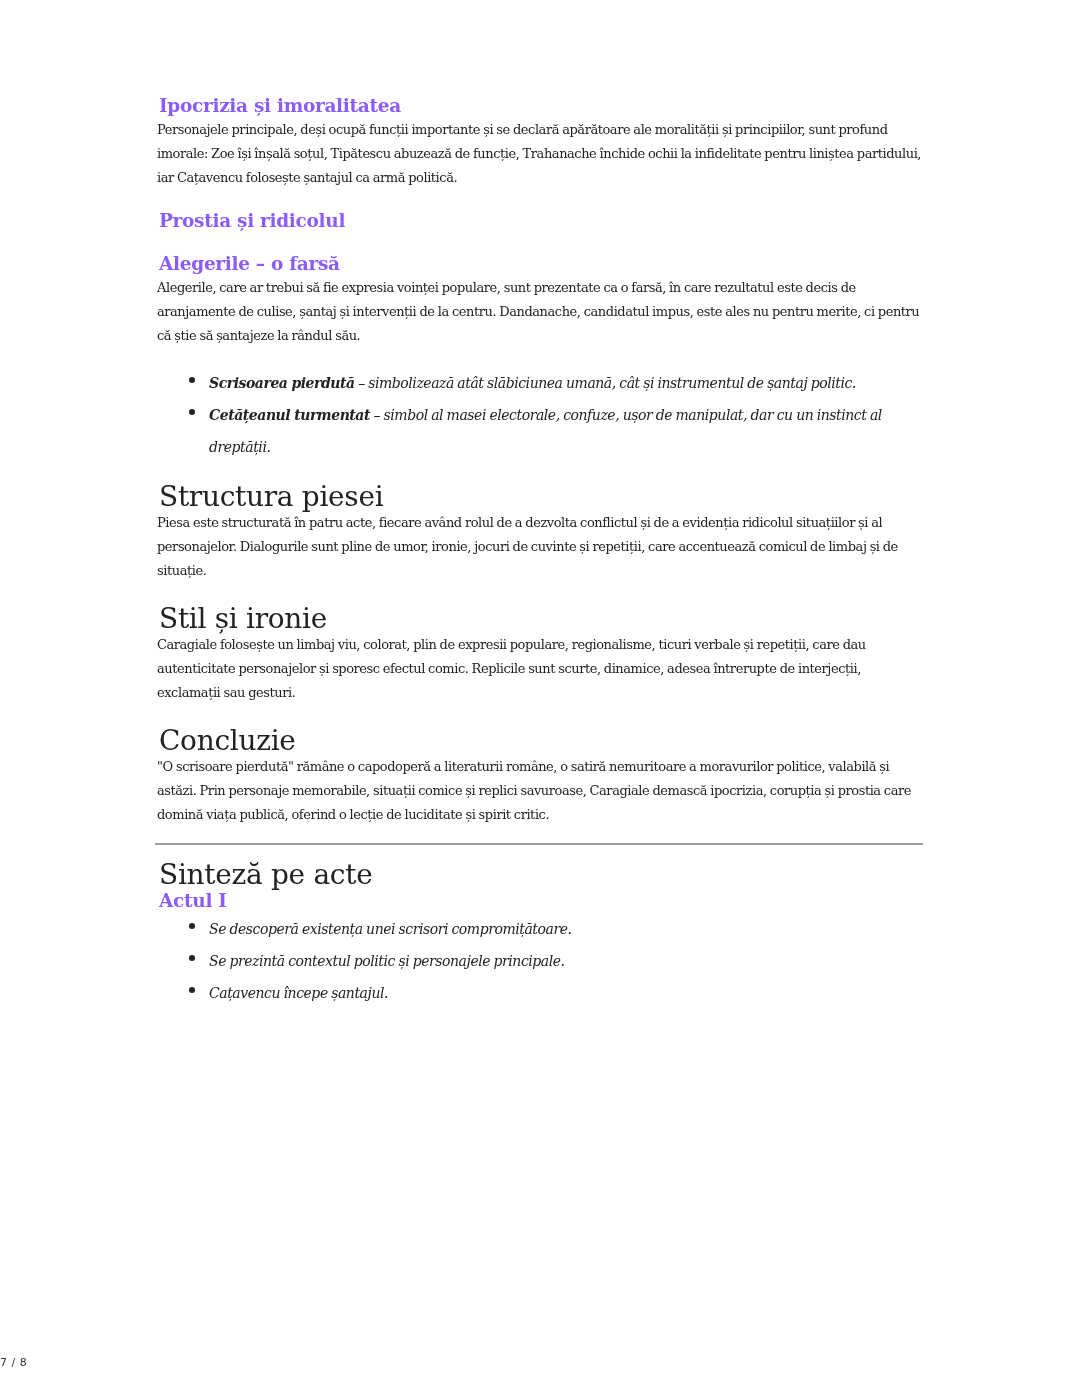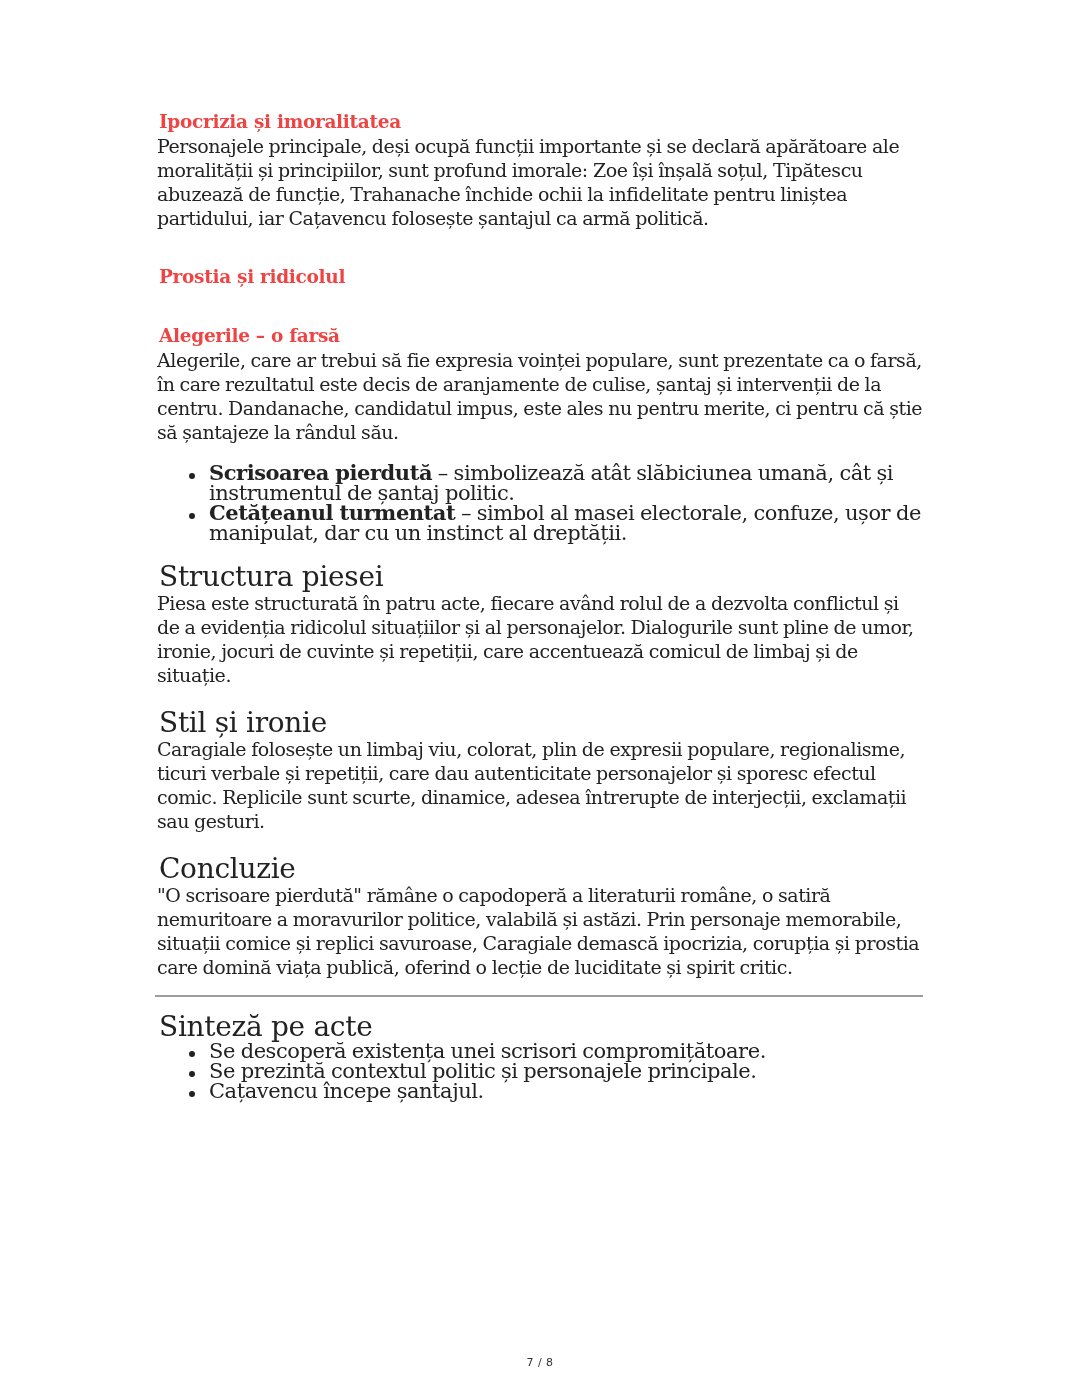--- a/index.html
+++ b/index.html
@@ -4,52 +4,52 @@
   <style>
     html, body { margin: 0; padding: 0; background: #ffffff; }
     body { width: 1080px; height: 1397px; position: relative; overflow: hidden; }
     .page {
       position: absolute; left: 157px; top: 94px; width: 766px;
       font-family: "DejaVu Serif", "Liberation Serif", serif;
       color: #222222;
     }
     .h4 {
       font-weight: bold; font-size: 18.5px; line-height: 24px;
-      margin: 16px 0 0 2px; color: #ef4444;
+      margin: 0 0 0 2px; color: #8b5cf6;
       letter-spacing: -0.3px;
     }
     .h3 {
       font-weight: normal; font-size: 28px; line-height: 28px;
       margin: 0 0 0 2px; color: #222;
       letter-spacing: -0.3px;
     }
     p {
-      margin: 0; font-size: 19px; line-height: 24px;
+      margin: 0; font-size: 13px; line-height: 24px;
       letter-spacing: -0.45px; word-spacing: -0.5px;
     }
     ul {
       margin: 0; padding-left: 52px; list-style: none;
     }
     li {
-      position: relative; font-size: 21px; line-height: 20px;
-      letter-spacing: -0.45px; word-spacing: -0.5px;
+      position: relative; font-size: 14px; line-height: 32px;
+      letter-spacing: -0.45px; word-spacing: -0.5px; font-style: italic;
     }
     li::before {
       content: ""; position: absolute; left: -20px; top: 10px;
       width: 6px; height: 6px; border-radius: 50%; background: #222;
     }
     b { font-weight: bold; }
     .gap-s { height: 19px; }
     .gap-m { height: 22px; }
     hr.rule {
       border: none; height: 2px; background: #9e9e9e; margin: 16px 0 0 -2px;
       width: 768px;
     }
     .footer {
-      position: absolute; left: 0; top: 1356px; width: 1080px; text-align: center;
+      position: absolute; left: 0; top: 1356px; width: 1080px; 
       font-family: "DejaVu Sans", "Liberation Sans", sans-serif;
       font-size: 11px; color: #333; letter-spacing: 0.5px;
     }
   </style>
 </head>
 <body>
 
 <div class="page">
 
   <div class="h4">Ipocrizia și imoralitatea</div>
@@ -77,20 +77,21 @@
   <p>Caragiale folosește un limbaj viu, colorat, plin de expresii populare, regionalisme, ticuri verbale și repetiții, care dau autenticitate personajelor și sporesc efectul comic. Replicile sunt scurte, dinamice, adesea întrerupte de interjecții, exclamații sau gesturi.</p>
 
   <div class="gap-m"></div>
   <div class="h3">Concluzie</div>
   <p>"O scrisoare pierdută" rămâne o capodoperă a literaturii române, o satiră nemuritoare a moravurilor politice, valabilă și astăzi. Prin personaje memorabile, situații comice și replici savuroase, Caragiale demască ipocrizia, corupția și prostia care domină viața publică, oferind o lecție de luciditate și spirit critic.</p>
 
   <hr class="rule">
 
   <div style="height:16px"></div>
   <div class="h3">Sinteză pe acte</div>
+  <div class="h4">Actul I</div>
   <ul>
     <li>Se descoperă existența unei scrisori compromițătoare.</li>
     <li>Se prezintă contextul politic și personajele principale.</li>
     <li>Cațavencu începe șantajul.</li>
   </ul>
 </div>
 
 <div class="footer">7 / 8</div>
 
 </body></html>

